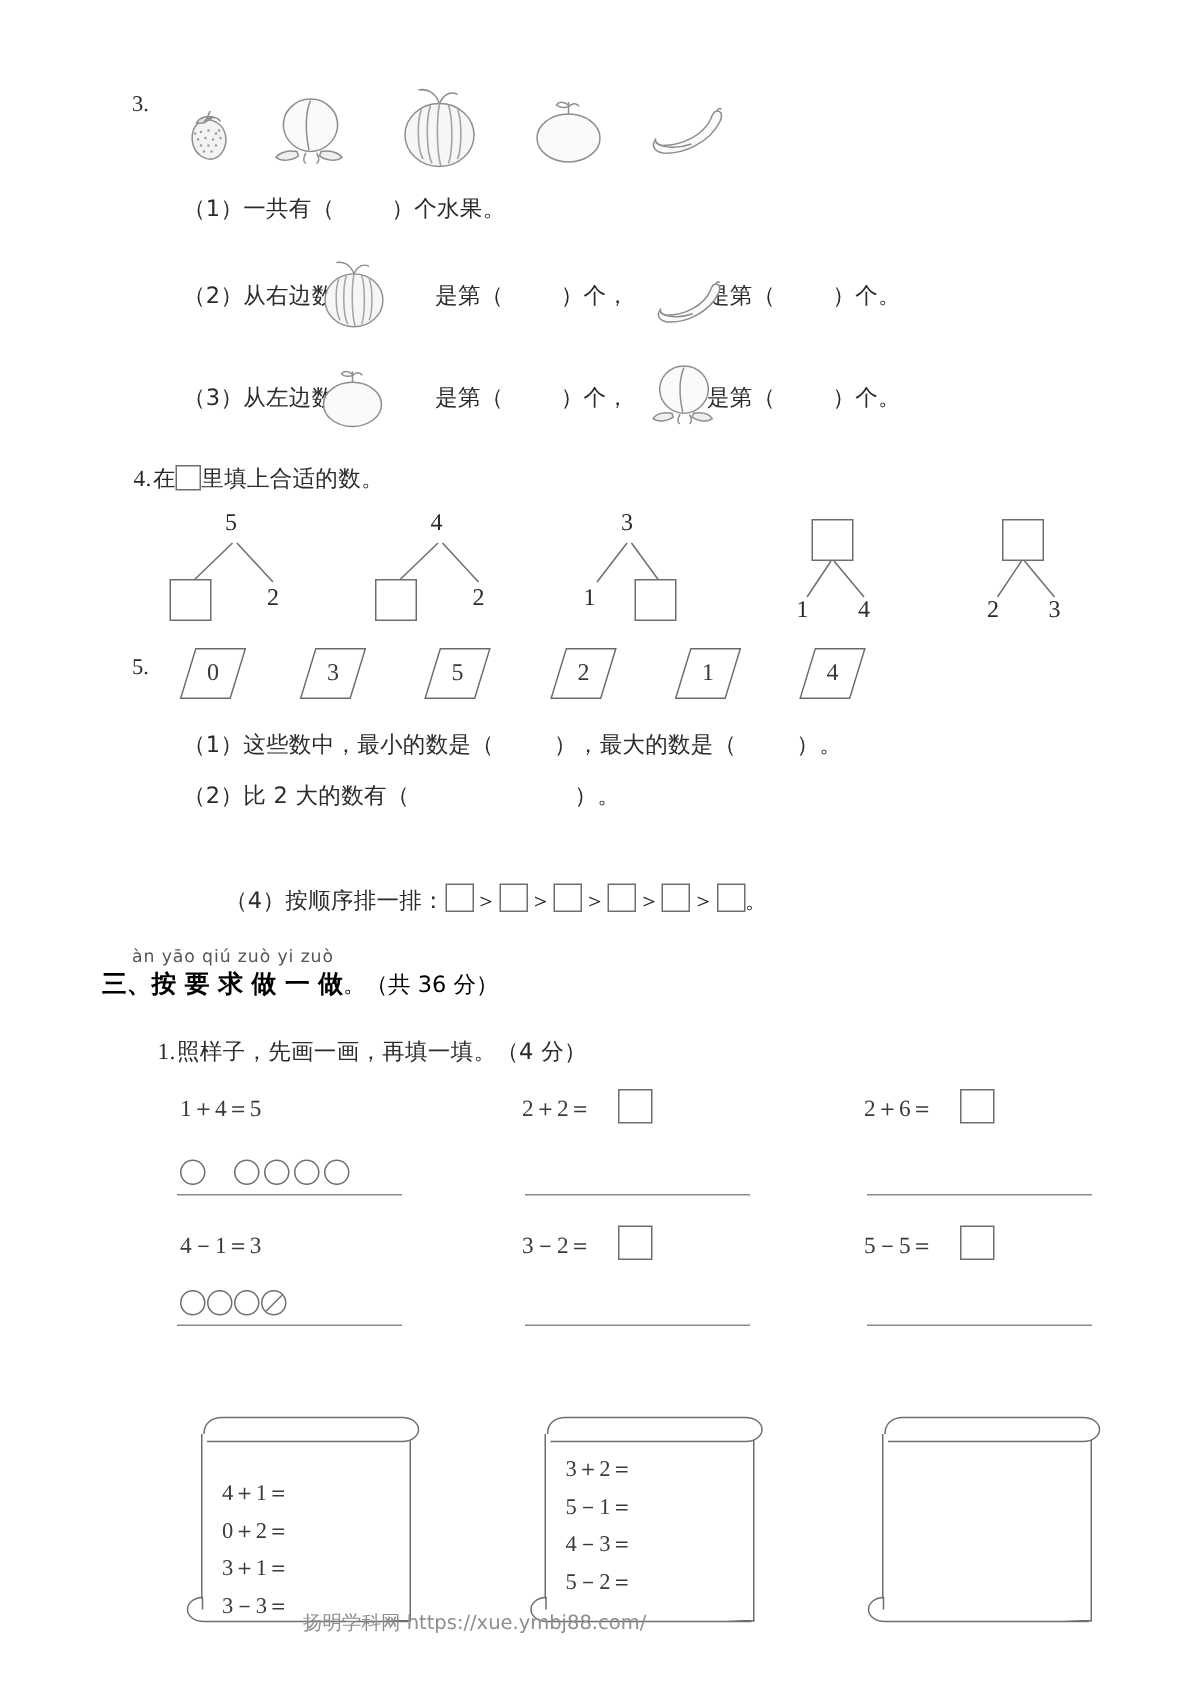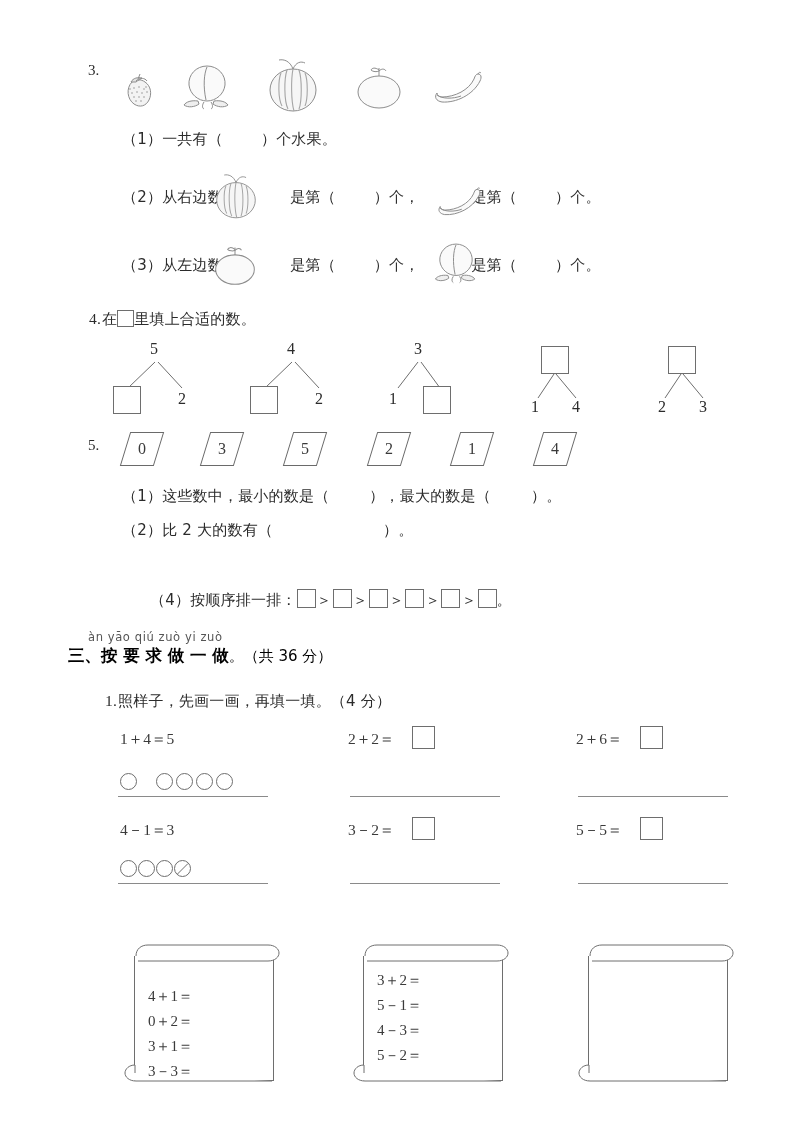--- a/index.html
+++ b/index.html
@@ -451,14 +451,15 @@
   </div>
 
   <div class="scroll" style="left:578px; top:940px; width:160px; height:145px;">
     <div class="body" style="left:10px; top:16px; width:140px; height:125px;"></div>
     <svg width="160" height="145">
       <path d="M12 16 C12 9 17 5 24 5 L144 5 C151 5 155 9 155 13 C155 17 151 21 144 21 L14 21" fill="#fff" stroke="#6e6e6e" stroke-width="1"></path>
       <path d="M148 141 L12 141 C5 141 1 137 1 133 C1 129 5 125 11 125 L11 133" fill="#fff" stroke="#6e6e6e" stroke-width="1"></path>
     </svg>
   </div>
 
+  <div class="watermark" style="left:202px; top:1073px;">扬明学科网 https://xue.ymbj88.com/</div>
 
 </div>
 
 </body></html>

